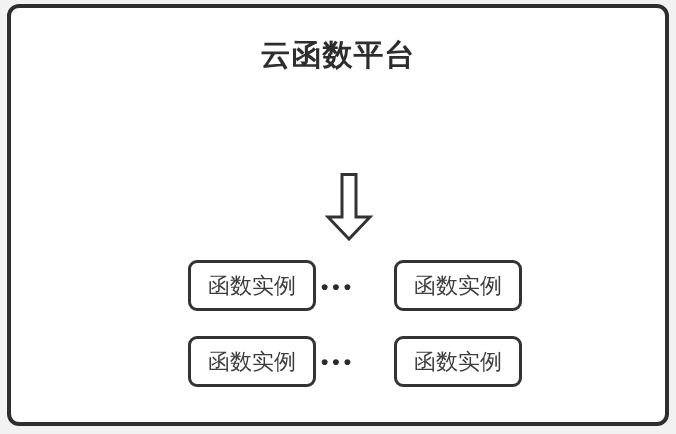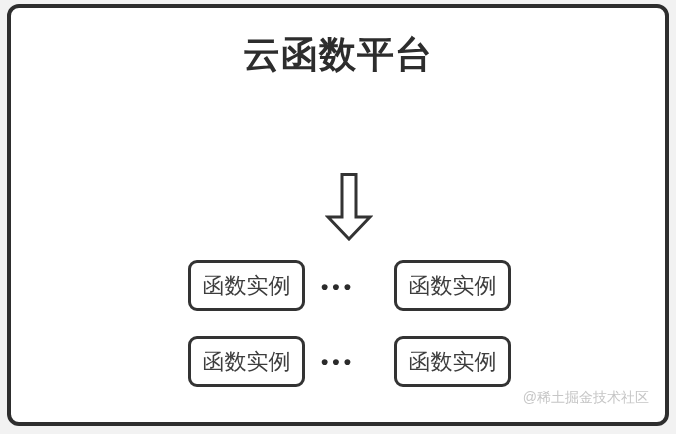--- a/index.html
+++ b/index.html
@@ -20,21 +20,21 @@
     width: 662px; height: 422px;
     background: #ffffff;
     border: 4px solid #2e2e2e;
     border-radius: 12px;
   }
   .title {
     position: absolute;
     left: 0; top: 30px;
     width: 100%;
     text-align: center;
-    font-size: 37px;
+    font-size: 30px;
     line-height: 34px;
     font-weight: bold;
     color: #2d2d2d;
     letter-spacing: 1px;
   }
   .cloud-box {
     position: absolute;
     left: 255px; top: 105px;
     width: 167px; height: 63px;
   }
@@ -47,21 +47,21 @@
     font-size: 25px;
     color: #3d3d3d;
   }
   .down-arrow {
     position: absolute;
     left: 314px; top: 165px;
     width: 48px; height: 68px;
   }
   .instance-box {
     position: absolute;
-    width: 117px; height: 51px;
+    width: 128px; height: 51px;
     border: 3px solid #333333;
     border-radius: 9px;
     background: #ffffff;
     display: flex; align-items: center; justify-content: center;
     font-size: 22px;
     color: #3d3d3d;
   }
   .row1 { top: 252px; }
   .row2 { top: 328px; }
   .col-left  { left: 177px; }
@@ -109,16 +109,15 @@
     </div>
 
     <div class="instance-box row2 col-left">
       <span>函数实例</span>
     </div>
     <div class="dots dots-row2">•••</div>
     <div class="instance-box row2 col-right">
       <span>函数实例</span>
     </div>
 
-    <div class="watermark">@稀土掘金技术社区</div>
 
   </div>
 </div>
 
 </body></html>

